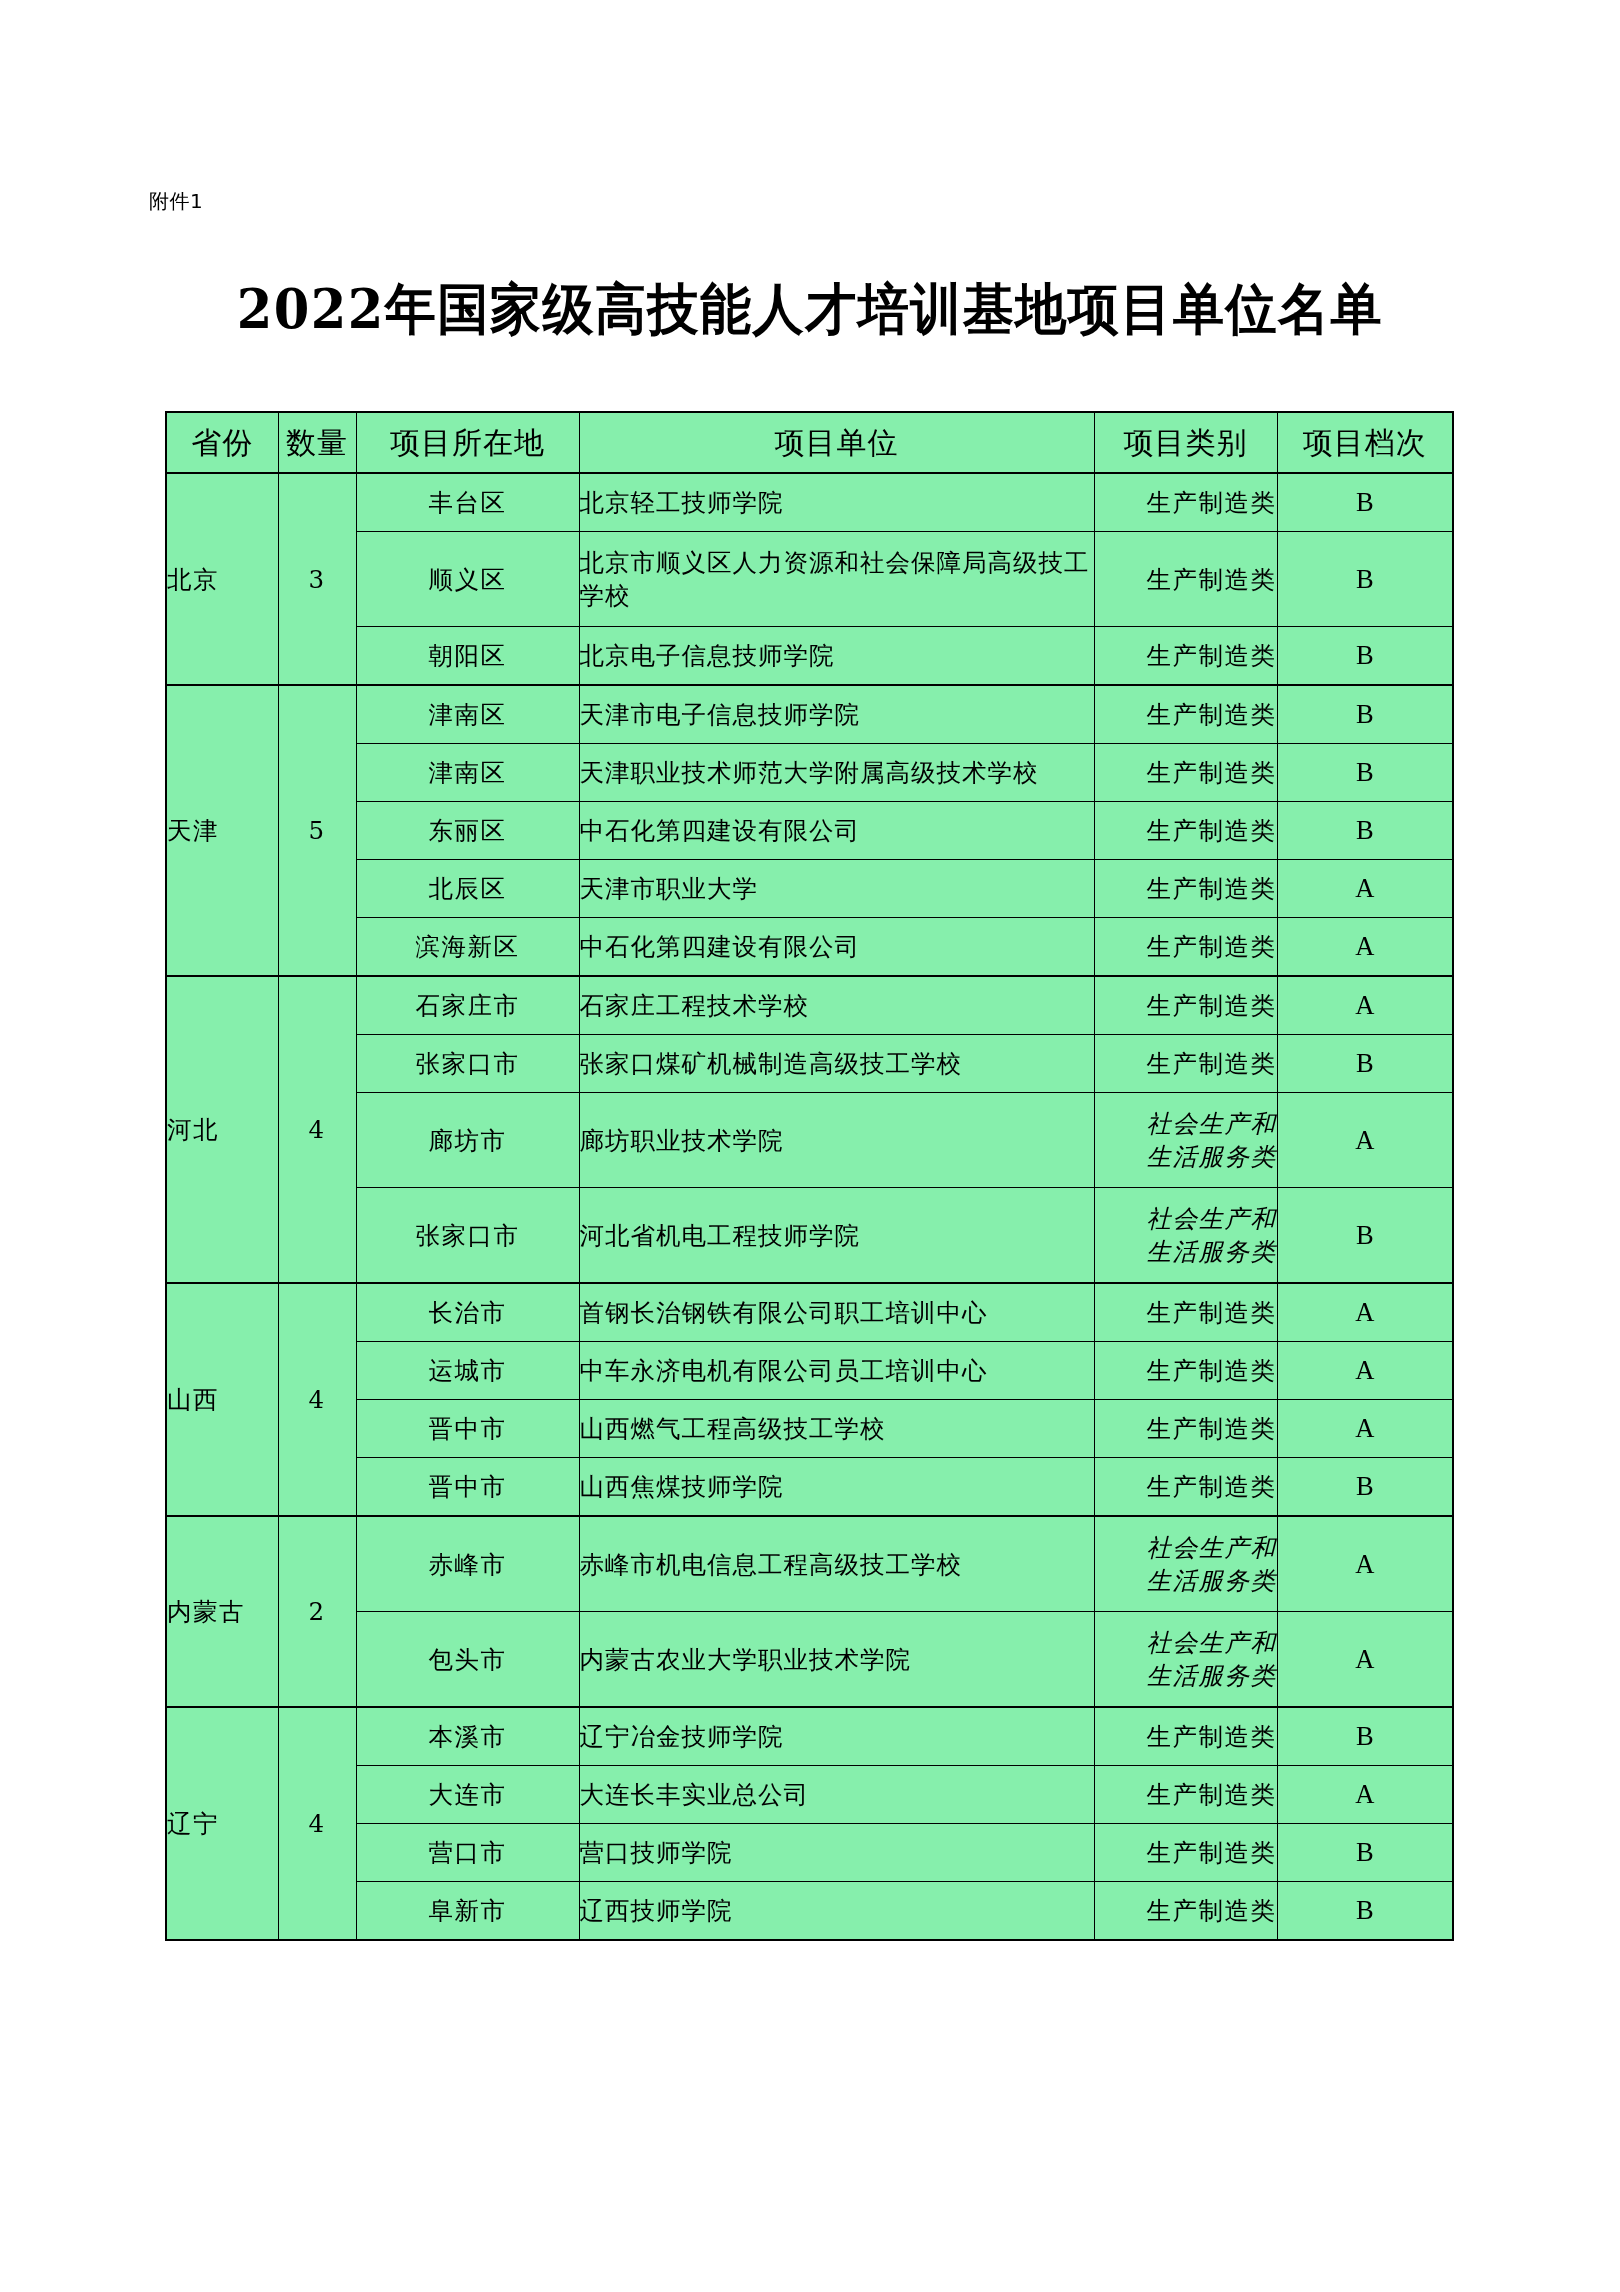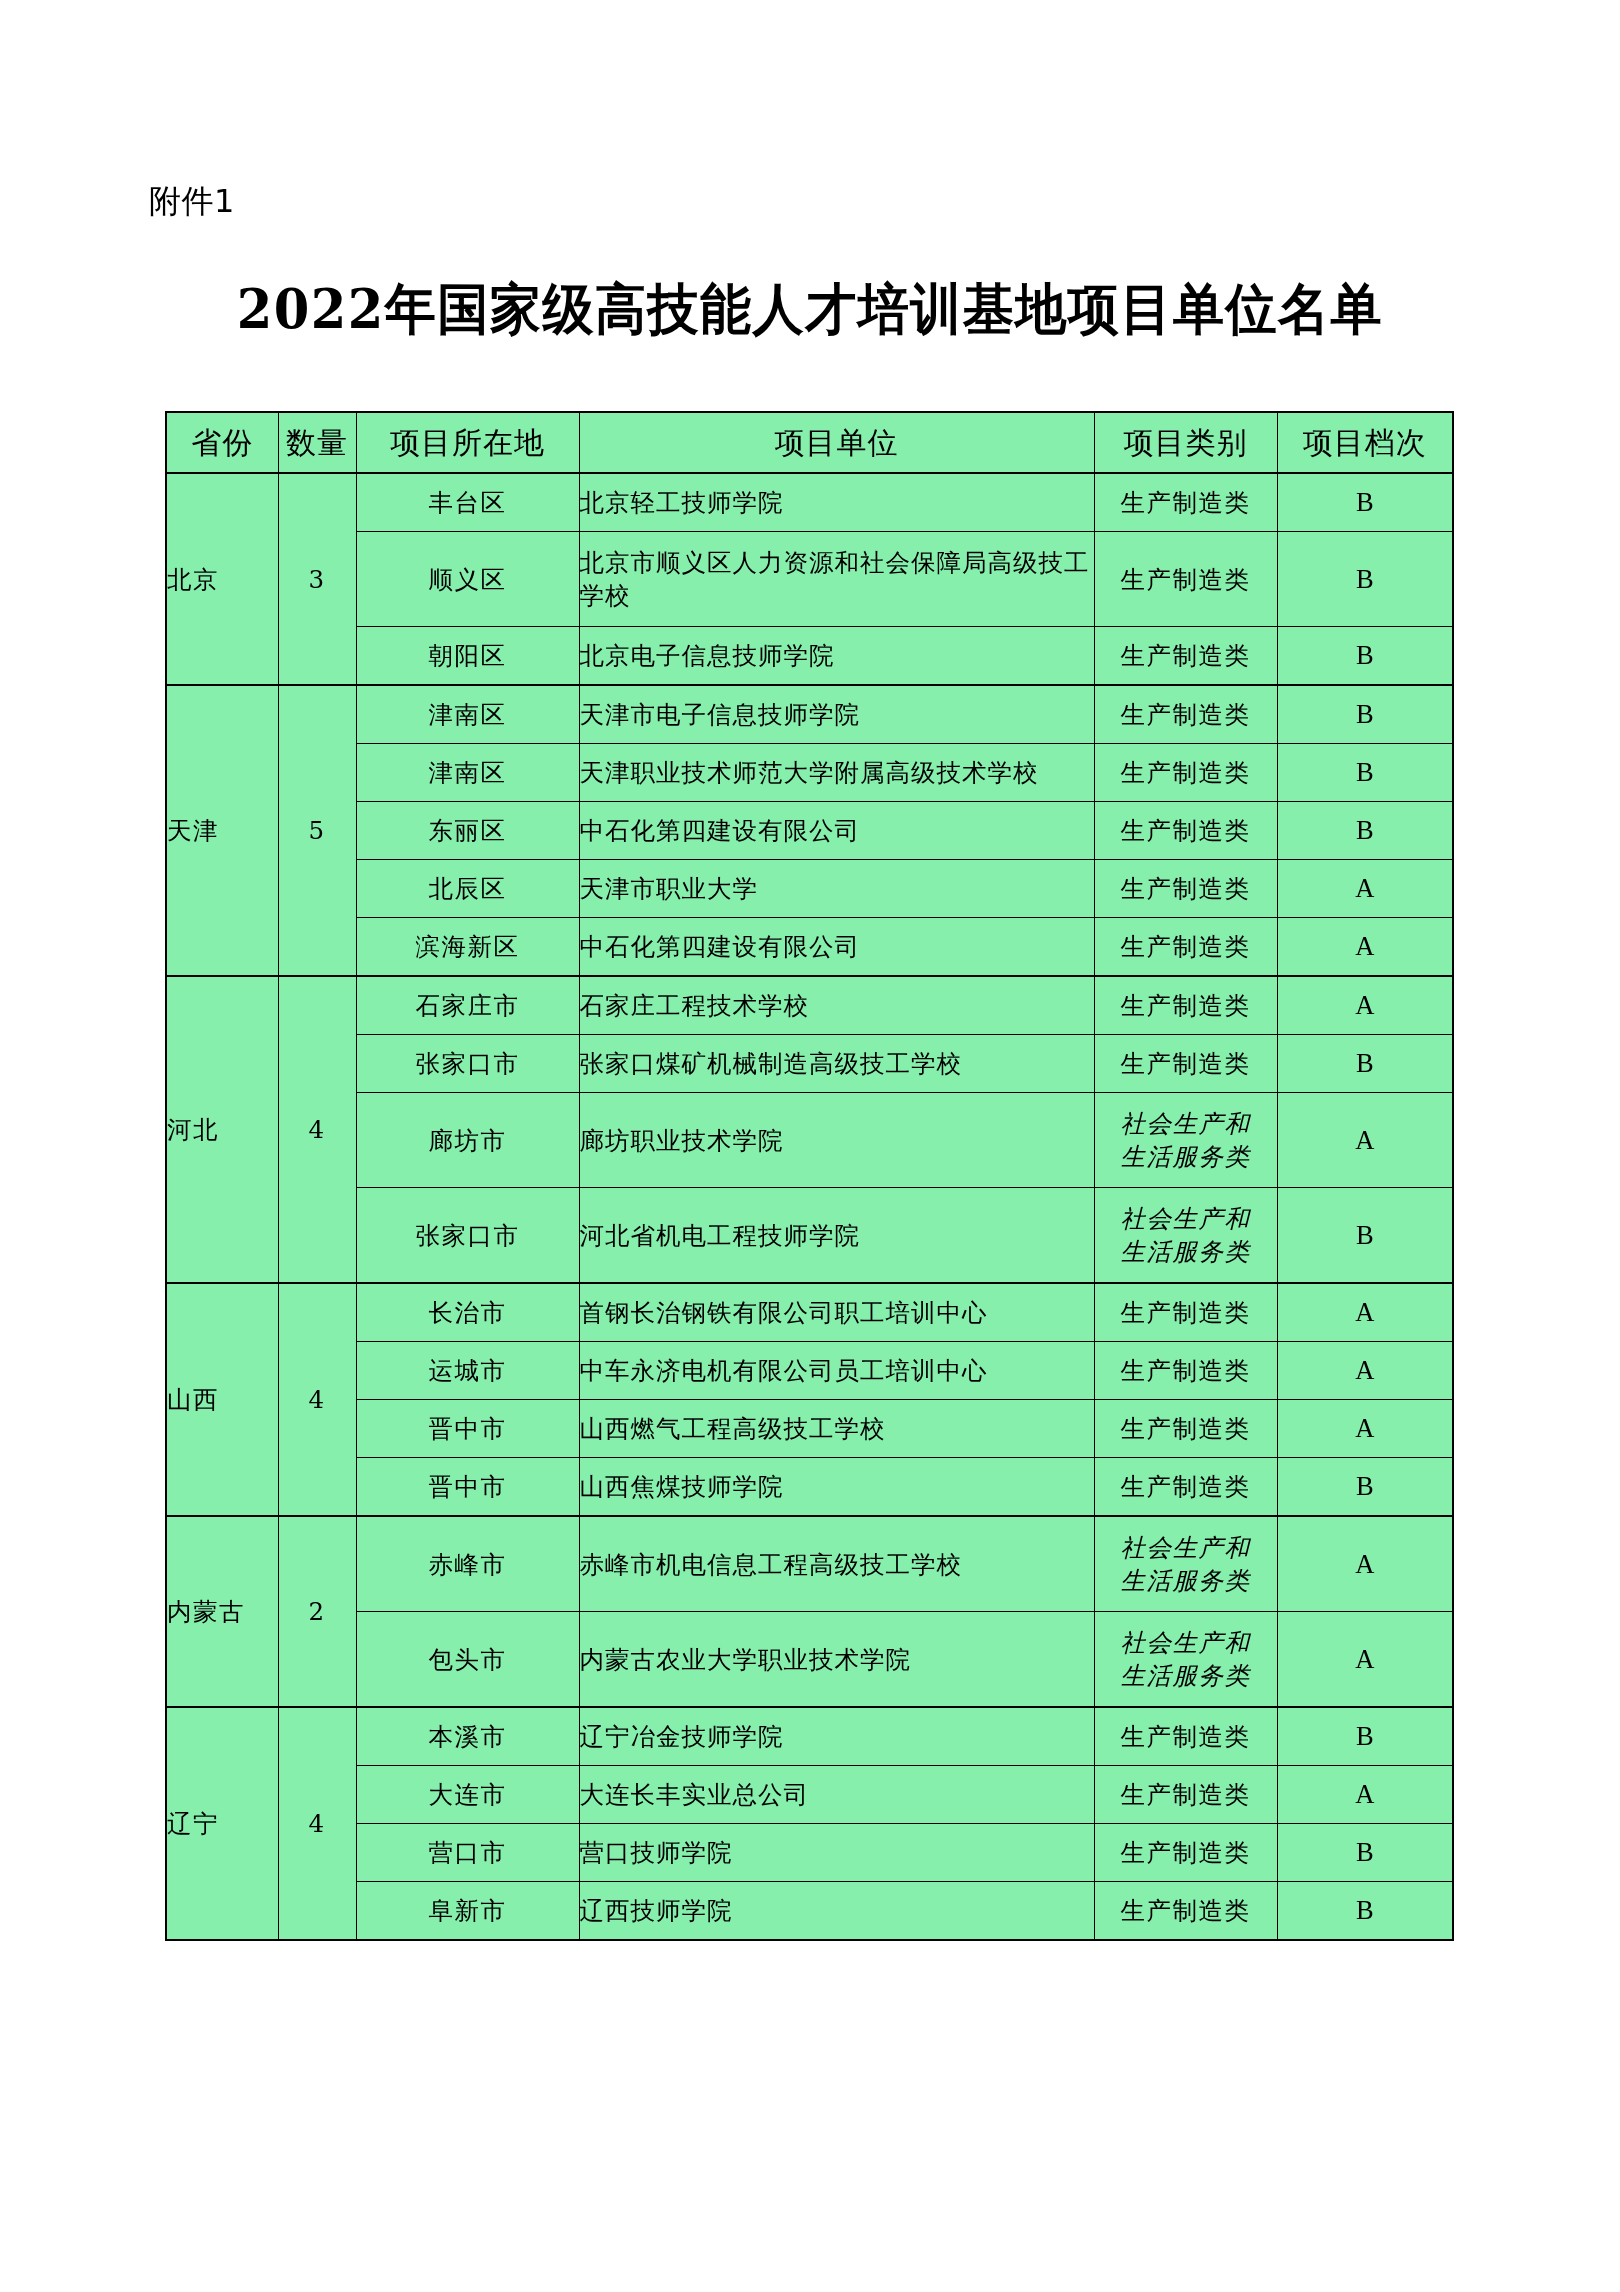--- a/index.html
+++ b/index.html
@@ -25,21 +25,21 @@
     height: 2293px;
     background: #ffffff;
   }
 
   
   .attachment-label {
     position: absolute;
     left: 149px;
     top: 182px;
     font-family: "DejaVu Sans", "Liberation Sans", sans-serif;
-    font-size: 32px;
+    font-size: 20px;
     line-height: 39px;
     letter-spacing: 0.5px;
     color: #000000;
     white-space: nowrap;
   }
 
   
   .doc-title {
     position: absolute;
     left: 0;
@@ -116,21 +116,21 @@
   }
   td.cell-count { text-align: center; }
   td.cell-loc   { text-align: center; margin-top: 23px; }
   td.cell-unit  {
     text-align: left;
     padding-left: 13.7px;
     padding-right: 9.8px;
     letter-spacing: 1px;
   }
   td.cell-cat {
-    text-align: center;
+    text-align: right;
     letter-spacing: 1.5px;
   }
   td.cell-cat .cat-line { display: block; font-style: italic; }
   td.cell-grade {
     text-align: center;
     font-family: "Liberation Serif", "DejaVu Serif", serif;
     font-size: 26.5px;
     letter-spacing: 0;
   }
 

